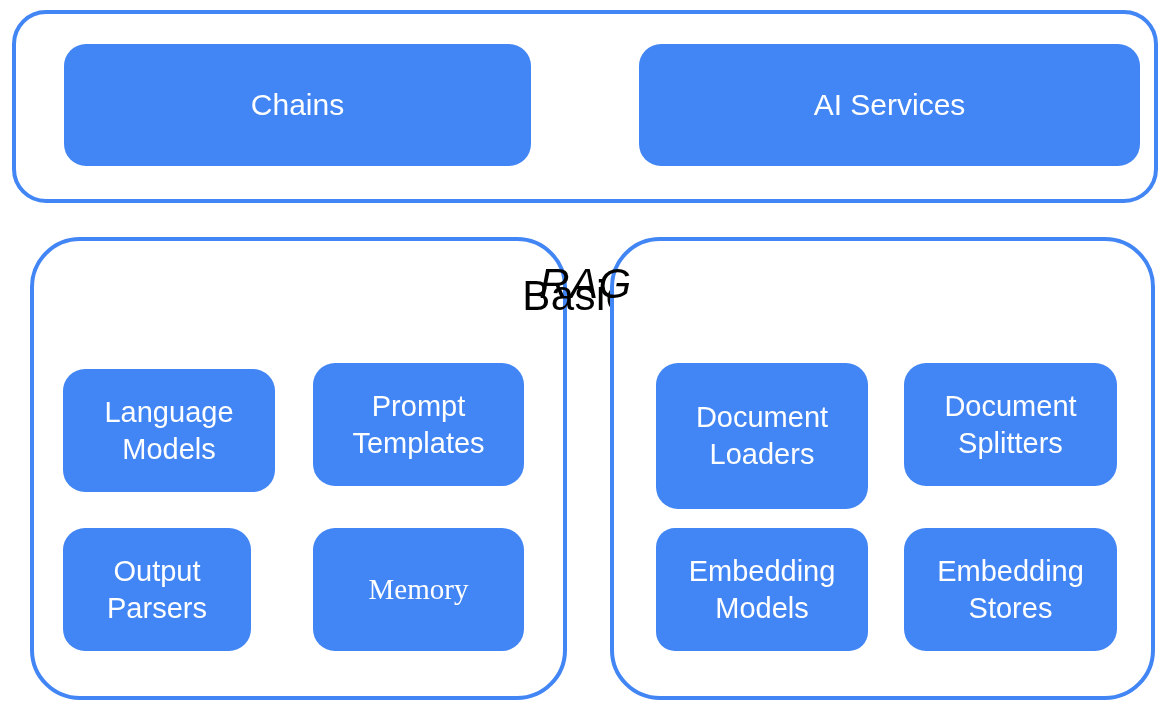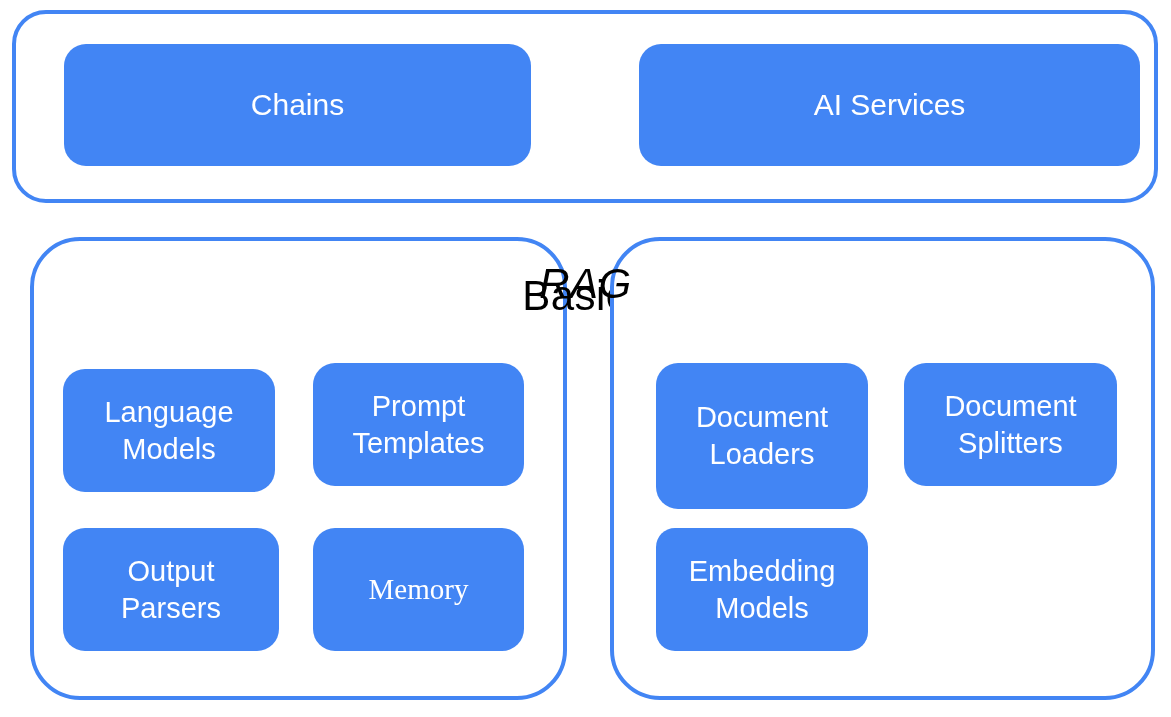--- a/index.html
+++ b/index.html
@@ -63,21 +63,21 @@
     padding: 0 12px;
   }
 
   
   .node-chains      { left: 64px;  top: 44px; width: 467px; height: 122px; font-size: 30px; }
   .node-ai-services { left: 611px; top: 44px; width: 501px; height: 122px; font-size: 30px; margin-left: 28px; }
 
   
   .node-language-models  { left: 63px;  top: 363px; width: 212px; height: 123px; margin-top: 6px; }
   .node-prompt-templates { left: 313px; top: 363px; width: 211px; height: 123px; }
-  .node-output-parsers   { left: 63px;  top: 528px; width: 216px; height: 123px; }
+  .node-output-parsers   { left: 63px;  top: 528px; width: 188px; height: 123px; }
   .node-memory           { left: 313px; top: 528px; width: 211px; height: 123px; font-family: Liberation Serif, serif; }
 
   
   .node-document-loaders   { left: 656px; top: 363px; width: 212px; height: 146px; }
   .node-document-splitters { left: 904px; top: 363px; width: 213px; height: 123px; }
   .node-embedding-models   { left: 656px; top: 528px; width: 212px; height: 123px; border-radius: 19px; }
   .node-embedding-stores   { left: 904px; top: 528px; width: 213px; height: 123px; }
 </style>
 </head>
 <body>
@@ -111,14 +111,17 @@
   <div class="group-title title-rag">RAG</div>
   <div class="node node-document-loaders">
     <span>Document Loaders</span>
   </div>
   <div class="node node-document-splitters">
     <span>Document Splitters</span>
   </div>
   <div class="node node-embedding-models">
     <span>Embedding Models</span>
   </div>
+  <div class="node node-embedding-stores">
+    <span>Embedding Stores</span>
+  </div>
 
 </div>
 
 </body></html>

